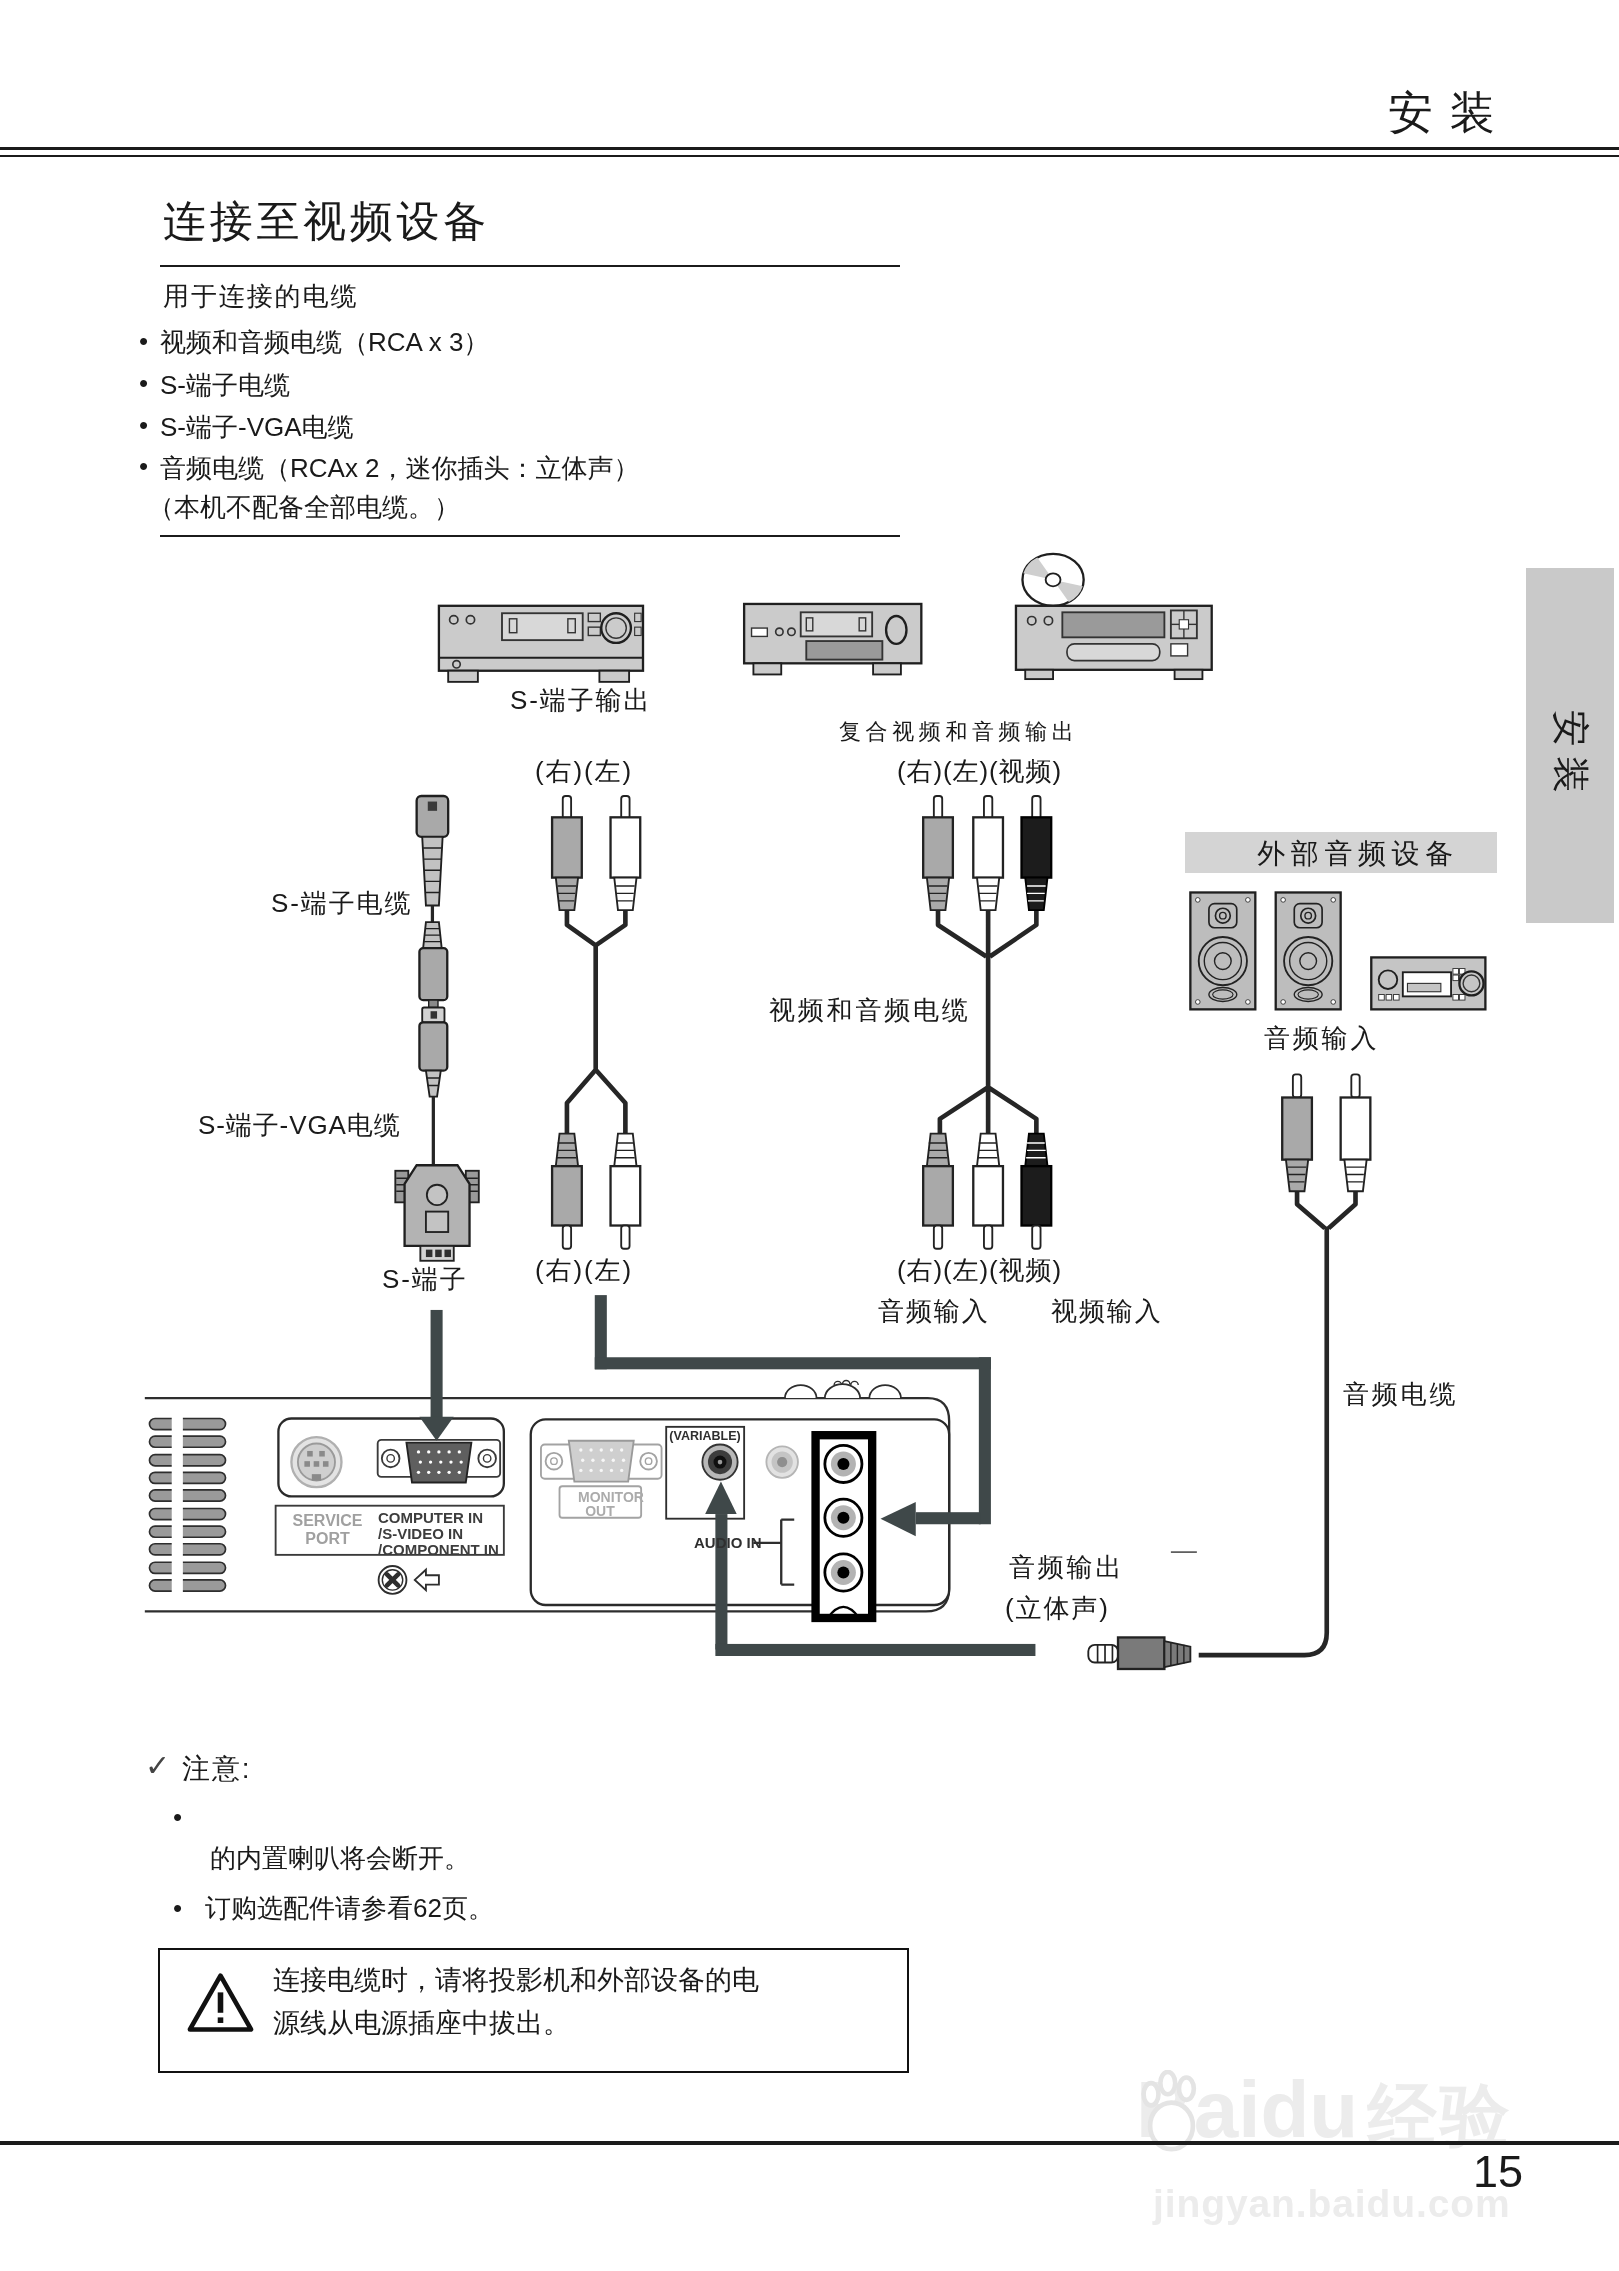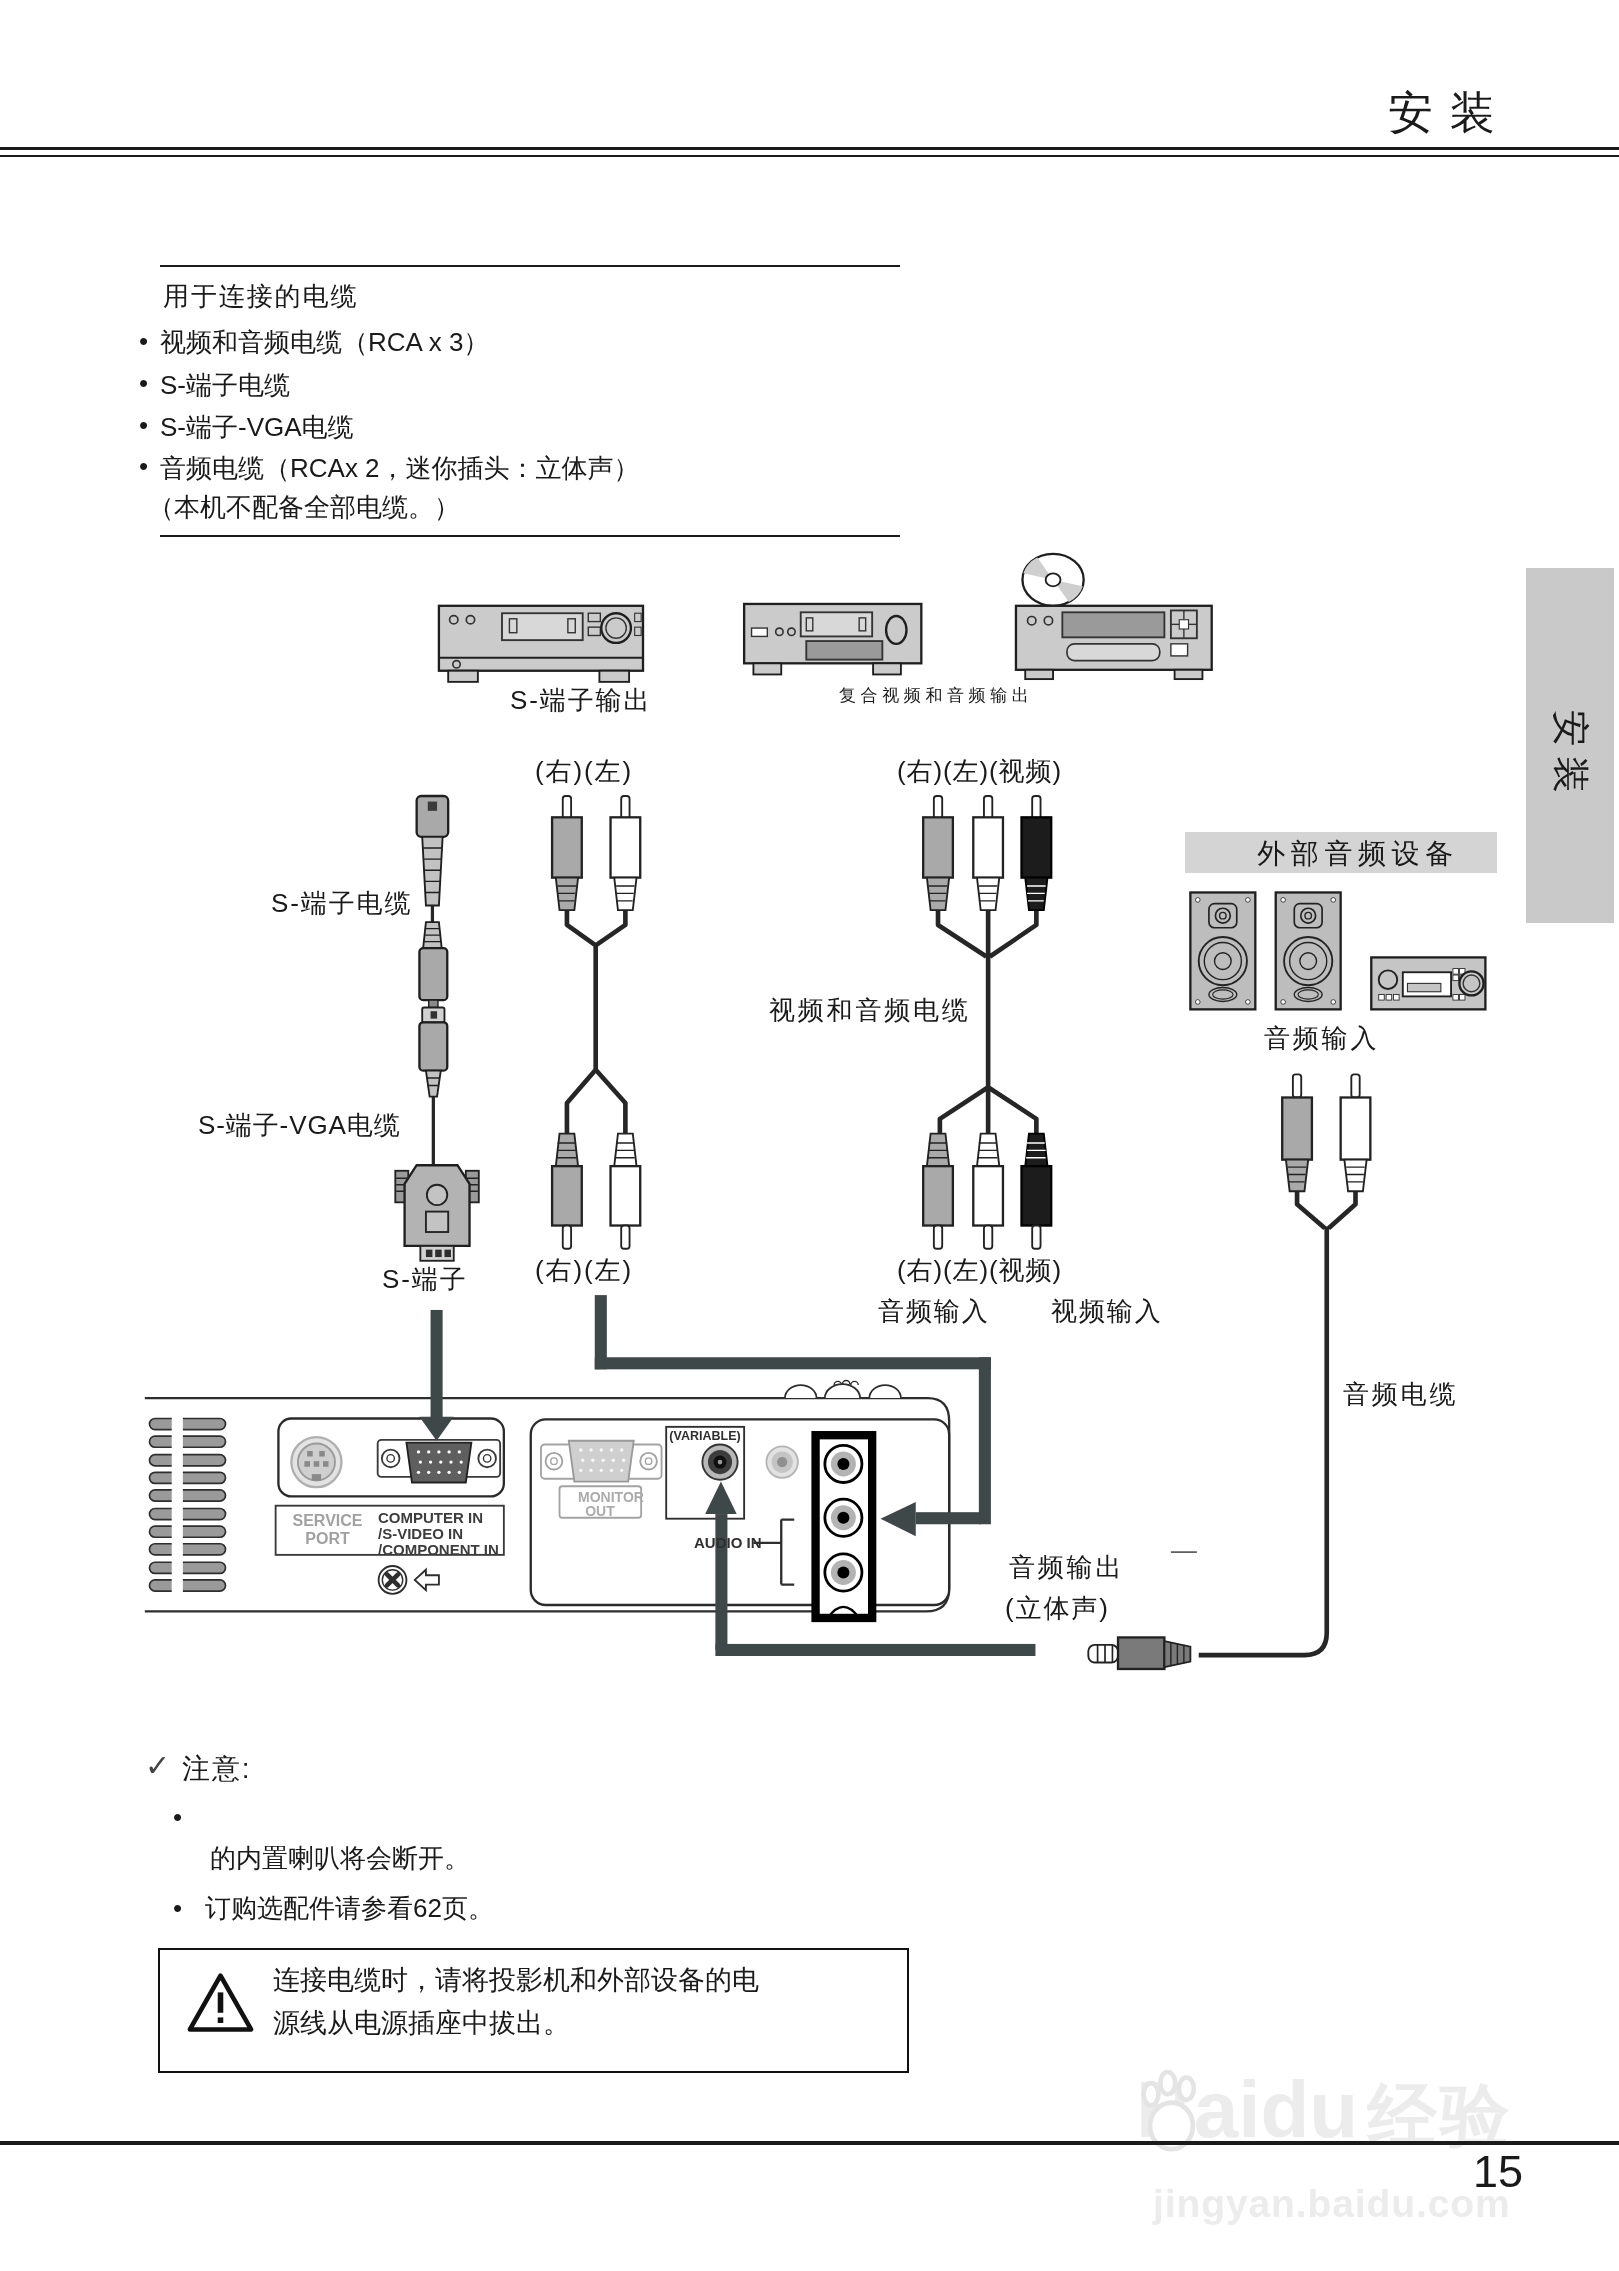--- a/index.html
+++ b/index.html
@@ -364,35 +364,36 @@
       <polygon points="760,1632 794,1632 777,1597"></polygon>
       <rect x="771" y="1632" width="13" height="146"></rect>
       <rect x="771" y="1772" width="345" height="13"></rect>
     </g>
   </svg>
 
   <div class="t z5" style="left:1388px;top:87px;font-size:45px;letter-spacing:16.7px;">安装</div>
   <div class="rule z5" style="left:0;top:147px;width:1620px;height:2.8px;"></div>
   <div class="rule z5" style="left:0;top:155px;width:1620px;height:1.9px;"></div>
 
+  <div class="t z5" style="left:163px;top:197px;font-size:43px;letter-spacing:3.7px;">连接至视频设备</div>
   <div class="rule z5" style="left:160px;top:265px;width:740px;height:2.3px;"></div>
   <div class="t z5" style="left:163px;top:282px;font-size:26px;letter-spacing:1.9px;">用于连接的电缆</div>
   <div class="t z5" style="left:139px;top:327px;font-size:26px;">•</div>
   <div class="t z5" style="left:160px;top:328px;font-size:26px;">视频和音频电缆（RCA x 3）</div>
   <div class="t z5" style="left:139px;top:369px;font-size:26px;">•</div>
   <div class="t z5" style="left:160px;top:371px;font-size:26px;">S-端子电缆</div>
   <div class="t z5" style="left:139px;top:411px;font-size:26px;">•</div>
   <div class="t z5" style="left:160px;top:413px;font-size:26px;">S-端子-VGA电缆</div>
   <div class="t z5" style="left:139px;top:452px;font-size:26px;">•</div>
   <div class="t z5" style="left:160px;top:454px;font-size:26px;">音频电缆（RCAx 2，迷你插头：立体声）</div>
   <div class="t z5" style="left:148px;top:493px;font-size:26px;">（本机不配备全部电缆。）</div>
   <div class="rule z5" style="left:160px;top:535px;width:740px;height:2.3px;"></div>
 
   <div class="t z5" style="left:478px;top:686px;font-size:26px;letter-spacing:1.9px;margin-left:32px;">S-端子输出</div>
-  <div class="t z5" style="left:839px;top:686px;font-size:17px;letter-spacing:4.6px;">复合视频和音频输出</div>
+  <div class="t z5" style="left:839px;top:719px;font-size:22px;letter-spacing:4.6px;">复合视频和音频输出</div>
   <div class="t z5" style="left:535px;top:757px;font-size:26px;letter-spacing:1.9px;">(右)(左)</div>
   <div class="t z5" style="left:897px;top:757px;font-size:26px;letter-spacing:0.9px;">(右)(左)(视频)</div>
   <div class="t z5" style="left:1185px;top:838px;width:346px;text-align:center;font-size:28px;letter-spacing:5.6px;">外部音频设备</div>
   <div class="t z5" style="left:271px;top:889px;font-size:26px;letter-spacing:1.9px;">S-端子电缆</div>
   <div class="t z5" style="left:769px;top:996px;font-size:26px;letter-spacing:2.8px;">视频和音频电缆</div>
   <div class="t z5" style="left:1264px;top:1024px;font-size:26px;letter-spacing:2.8px;">音频输入</div>
   <div class="t z5" style="left:198px;top:1111px;font-size:26px;letter-spacing:0.9px;">S-端子-VGA电缆</div>
   <div class="t z5" style="left:535px;top:1256px;font-size:26px;letter-spacing:1.9px;">(右)(左)</div>
   <div class="t z5" style="left:897px;top:1256px;font-size: 26px;letter-spacing:0.9px;">(右)(左)(视频)</div>
   <div class="t z5" style="left:382px;top:1265px;font-size:26px;letter-spacing:1.9px;">S-端子</div>

